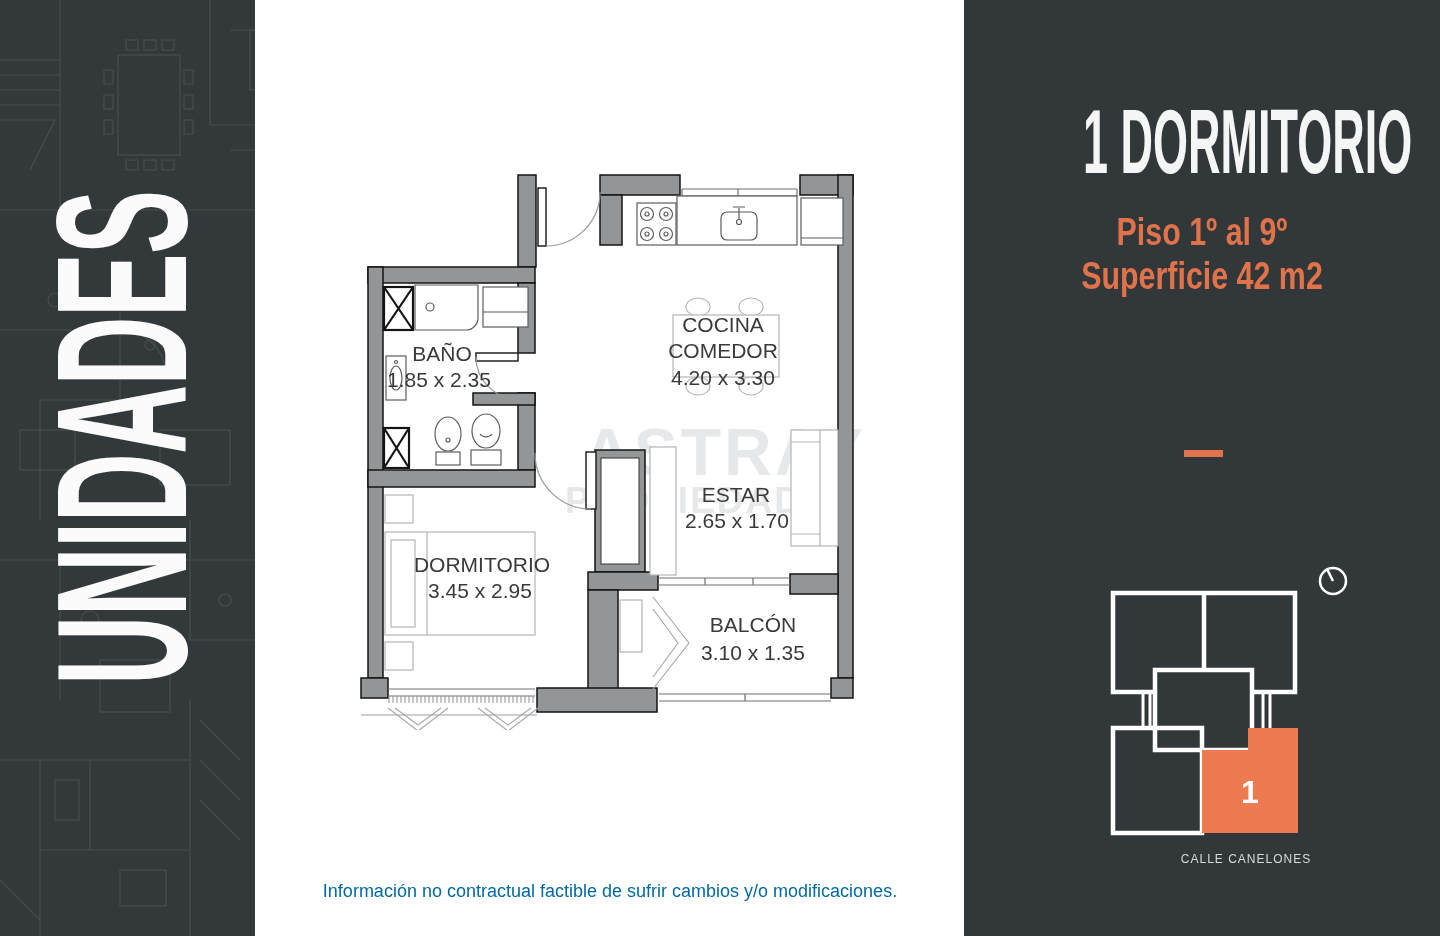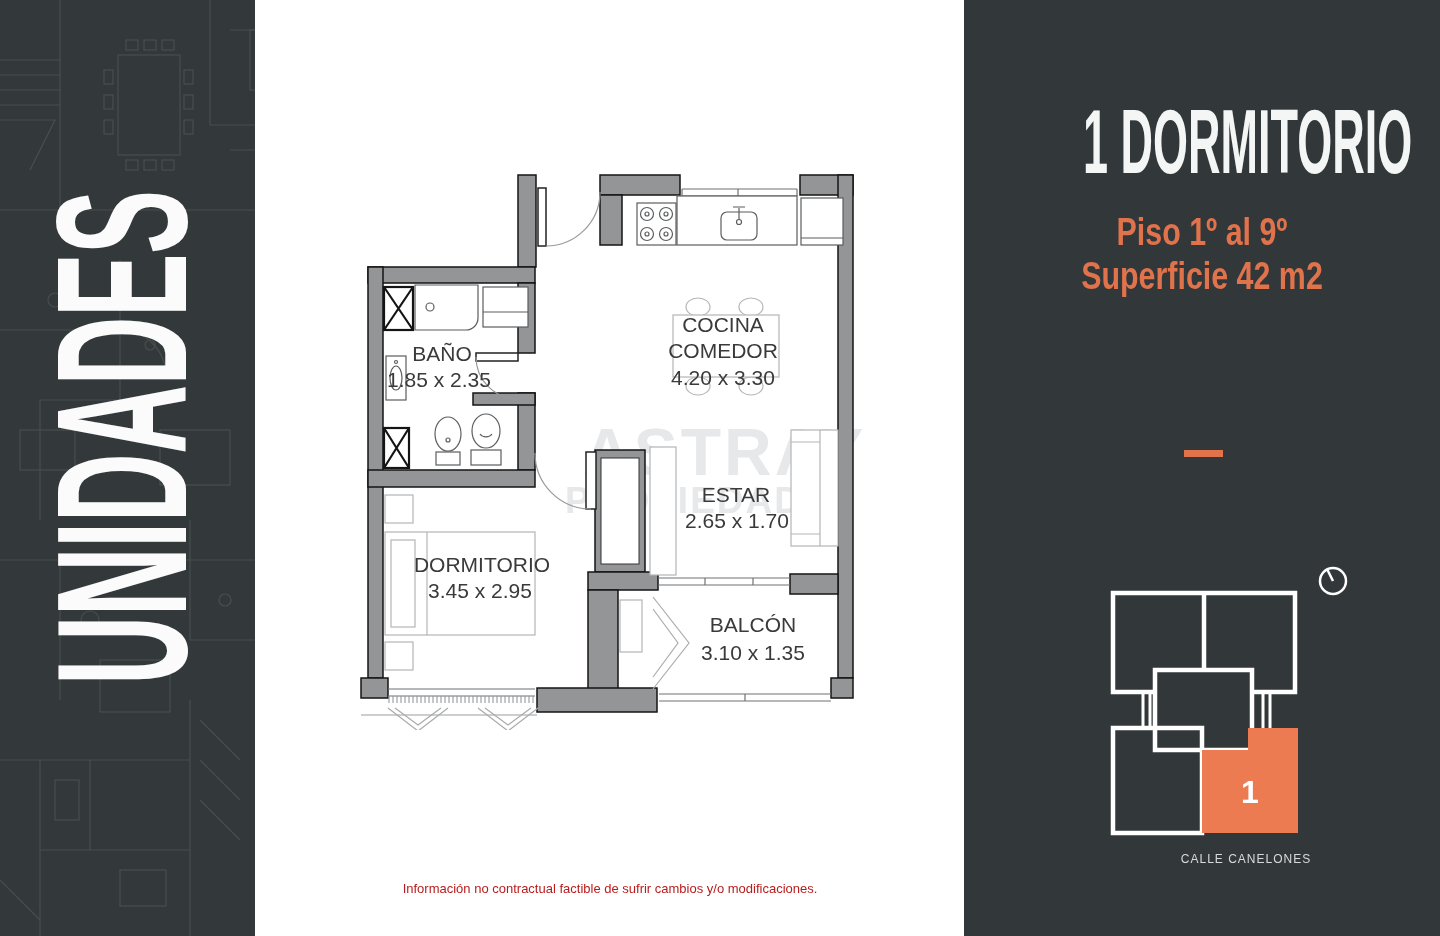--- a/index.html
+++ b/index.html
@@ -13,22 +13,22 @@
   .unidades-box{position:absolute;left:-378px;top:358px;width:1000px;height:160px;
     line-height:160px;text-align:center;font-size:185px;font-weight:bold;color:#fbfbfb;
     letter-spacing:-2px;white-space:nowrap;
     transform:rotate(-90deg) scaleX(0.52);}
 
   
   .watermark1{left:583px;top:414px;font-size:66px;font-weight:bold;letter-spacing:3px;
     color:#e6e8ea;white-space:nowrap;}
   .watermark2{left:565px;top:480px;font-size:37px;font-weight:bold;letter-spacing:2px;
     color:#e6e8ea;white-space:nowrap;}
-  .disclaimer{left:255px;top:881px;width:710px;text-align:center;font-size:13px;
-    color:#b91c1c;}
+  .disclaimer{left:255px;top:881px;width:710px;text-align:center;font-size:18px;
+    color:#0369a1;}
 
   svg text{font-family:"Liberation Sans", sans-serif;}
   .room-label{font-size:21px;fill:#3a3a3a;font-weight:500;}
 
   
   .panel-right{left:964px;top:0;width:476px;height:936px;background:#32373a;}
   .unit-title{left:964px;top:96px;width:476px;height:92px;line-height:92px;text-align:center;
     font-size:90px;font-weight:bold;color:#f4f5f5;white-space:nowrap;
     transform:scaleX(0.50);}
   .unit-sub{left:964px;top:210px;width:476px;text-align:center;font-size:38px;line-height:44px;

